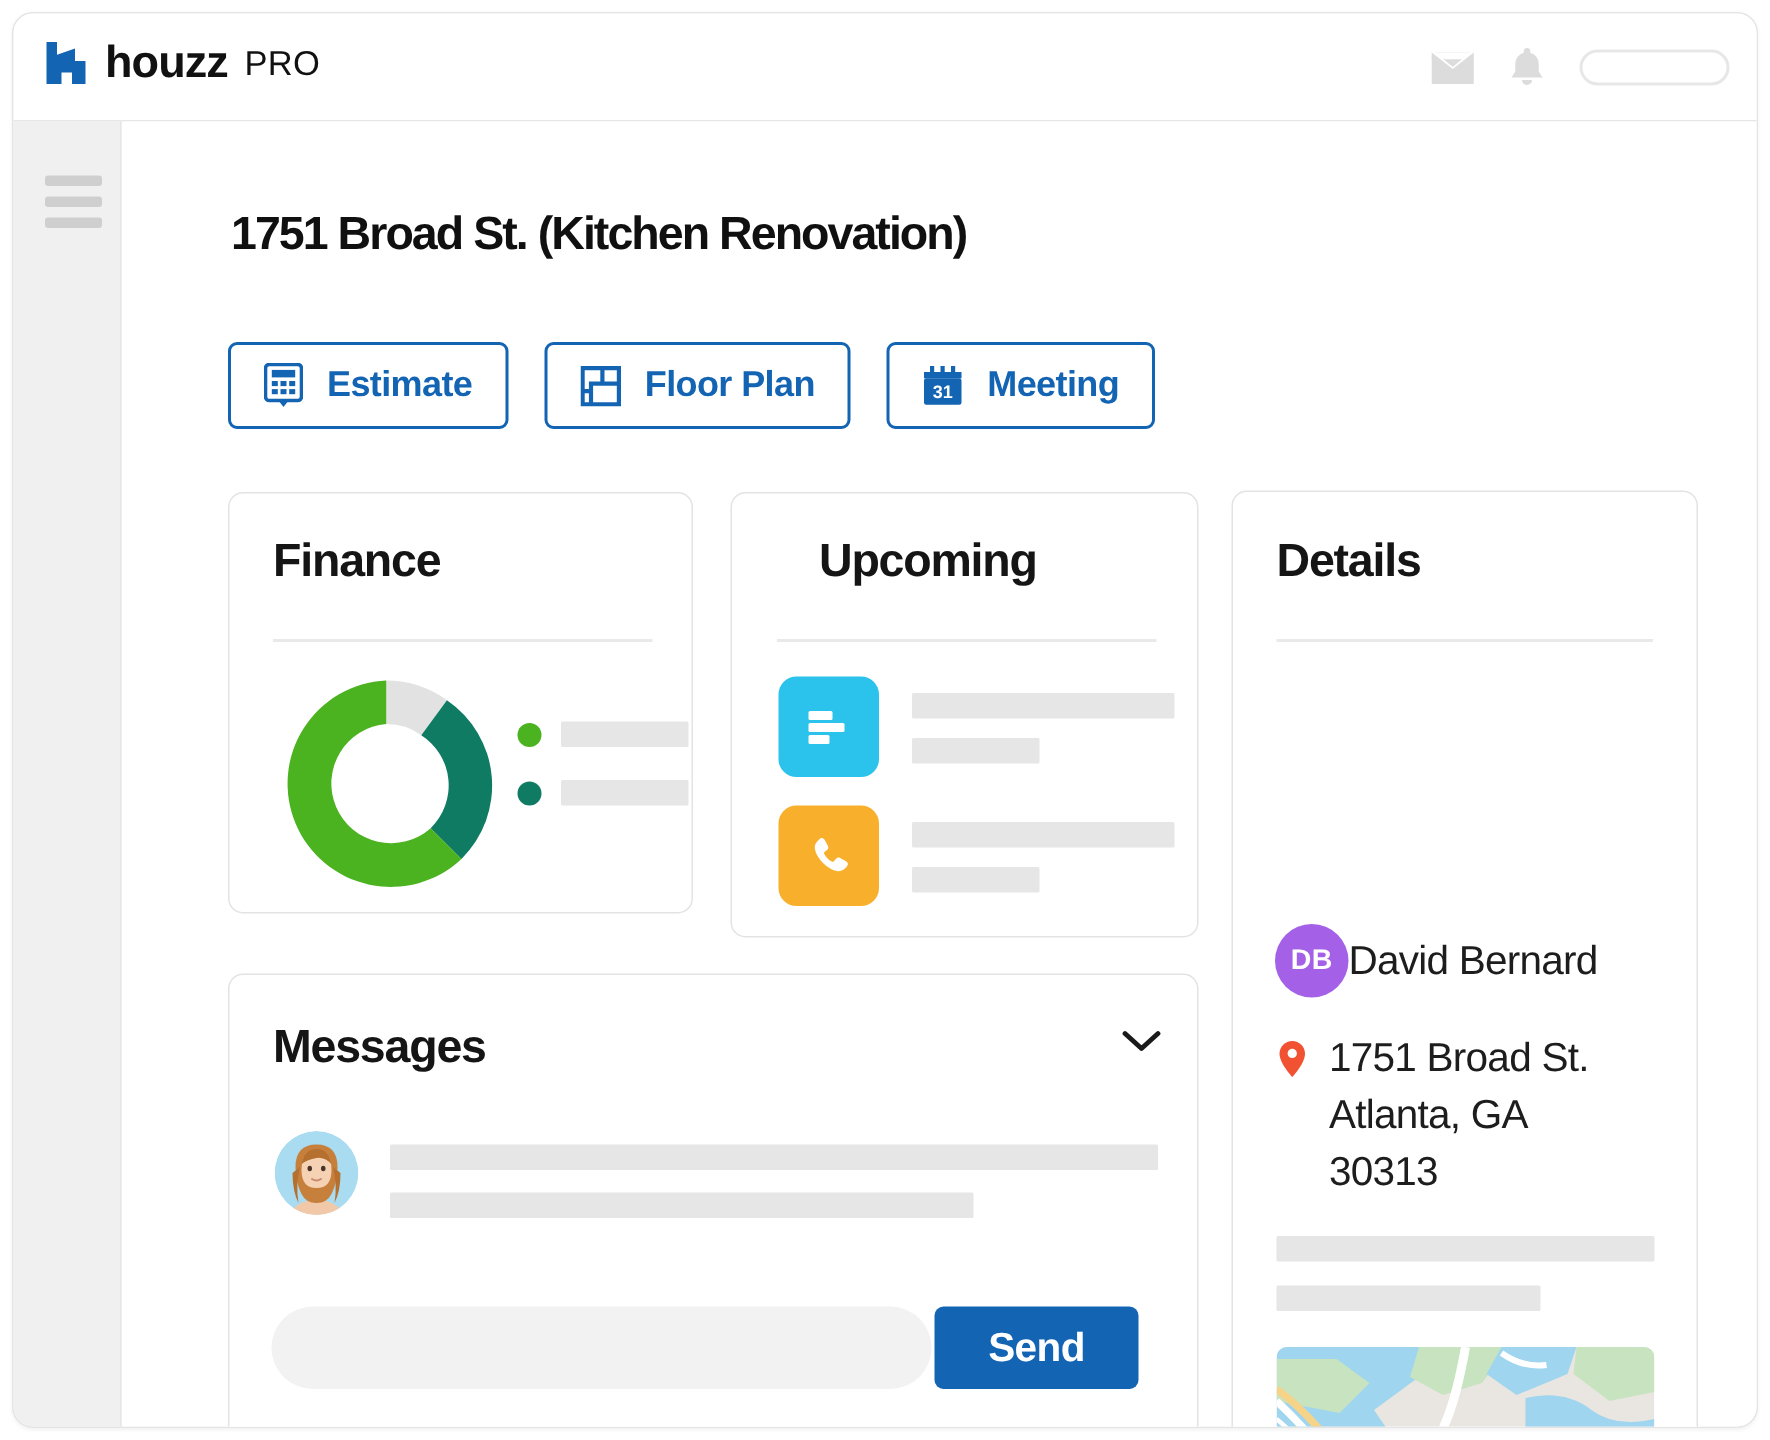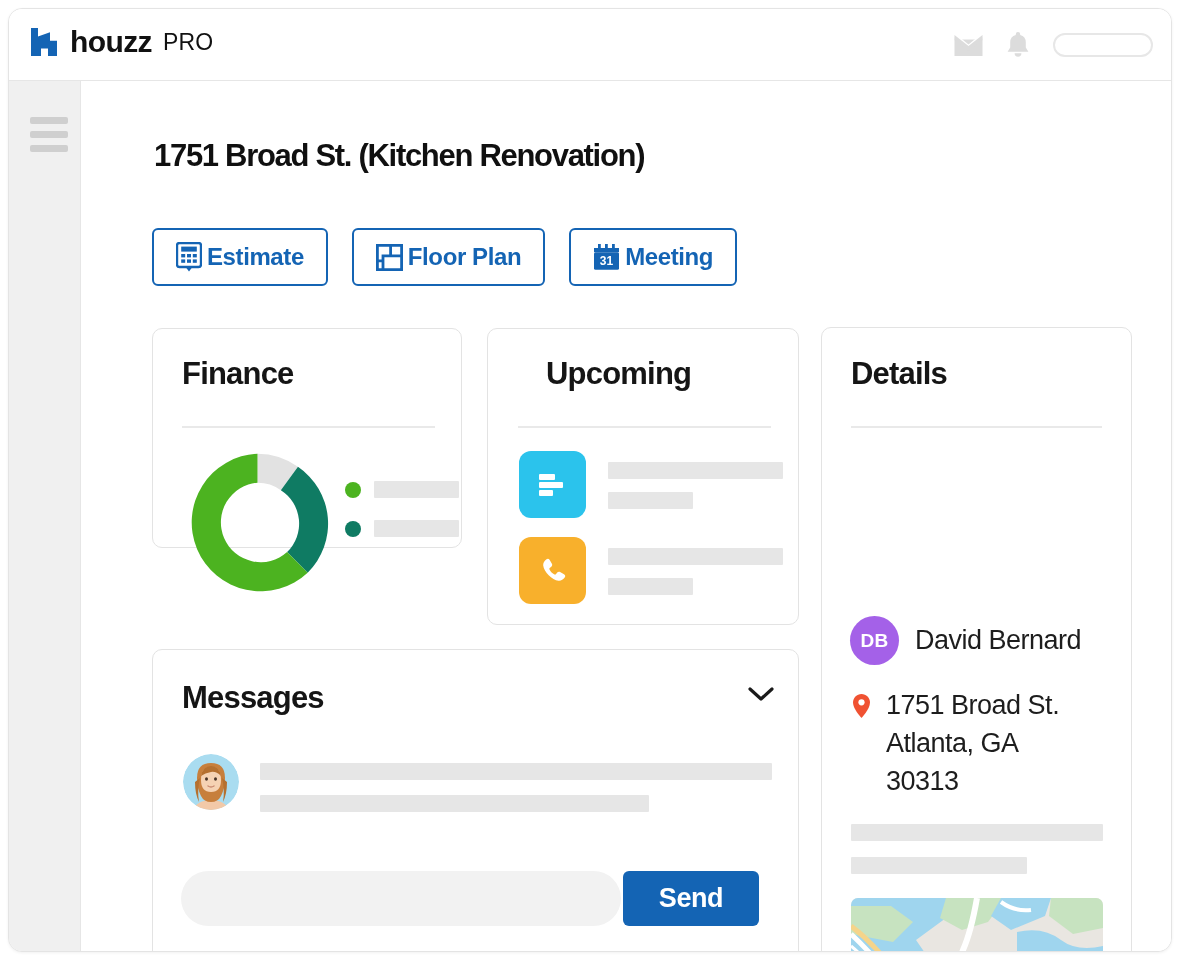--- a/index.html
+++ b/index.html
@@ -133,21 +133,21 @@
     display: flex;
     gap: 24px;
   }
   .action-btn {
     height: 58px;
     border: 2px solid #1464b4;
     border-radius: 6px;
     background: #ffffff;
     display: flex;
     align-items: center;
-    gap: 5px;
+    gap: 16px;
     padding: 0 22px;
     cursor: pointer;
   }
   .action-btn .label {
     font-size: 24px;
     font-weight: bold;
     color: #1464b4;
     letter-spacing: -0.4px;
     white-space: nowrap;
   }
@@ -166,21 +166,21 @@
     color: #151515;
     letter-spacing: -0.8px;
   }
   .card-rule {
     position: absolute;
     height: 2px;
     background: #e9e9e9;
   }
 
   
-  #finance-card { left: 70px; top: 247px; width: 310px; height: 220px; }
+  #finance-card { left: 70px; top: 247px; width: 310px; height: 281px; }
   #finance-card .card-title { left: 29px; top: 27px; }
   #finance-card .card-rule { left: 29px; top: 97px; width: 253px; }
 
   .donut-wrap { position: absolute; left: 28px; top: 117px; }
   .legend {
     position: absolute;
     left: 192px;
     top: 152px;
     display: flex;
     flex-direction: column;
@@ -233,21 +233,21 @@
   }
   .status-select .val {
     font-size: 27px;
     color: #1d1d1d;
     letter-spacing: -0.5px;
   }
 
   .person-row {
     position: absolute;
     left: 28px; top: 288px;
-    display: flex; align-items: center; gap: 16px;
+    display: flex; align-items: center; gap: 0;
   }
   .avatar-initials {
     width: 49px; height: 49px;
     border-radius: 50%;
     background: #a461e8;
     color: #ffffff;
     font-size: 19px;
     font-weight: bold;
     display: flex; align-items: center; justify-content: center;
     letter-spacing: 0.3px;

